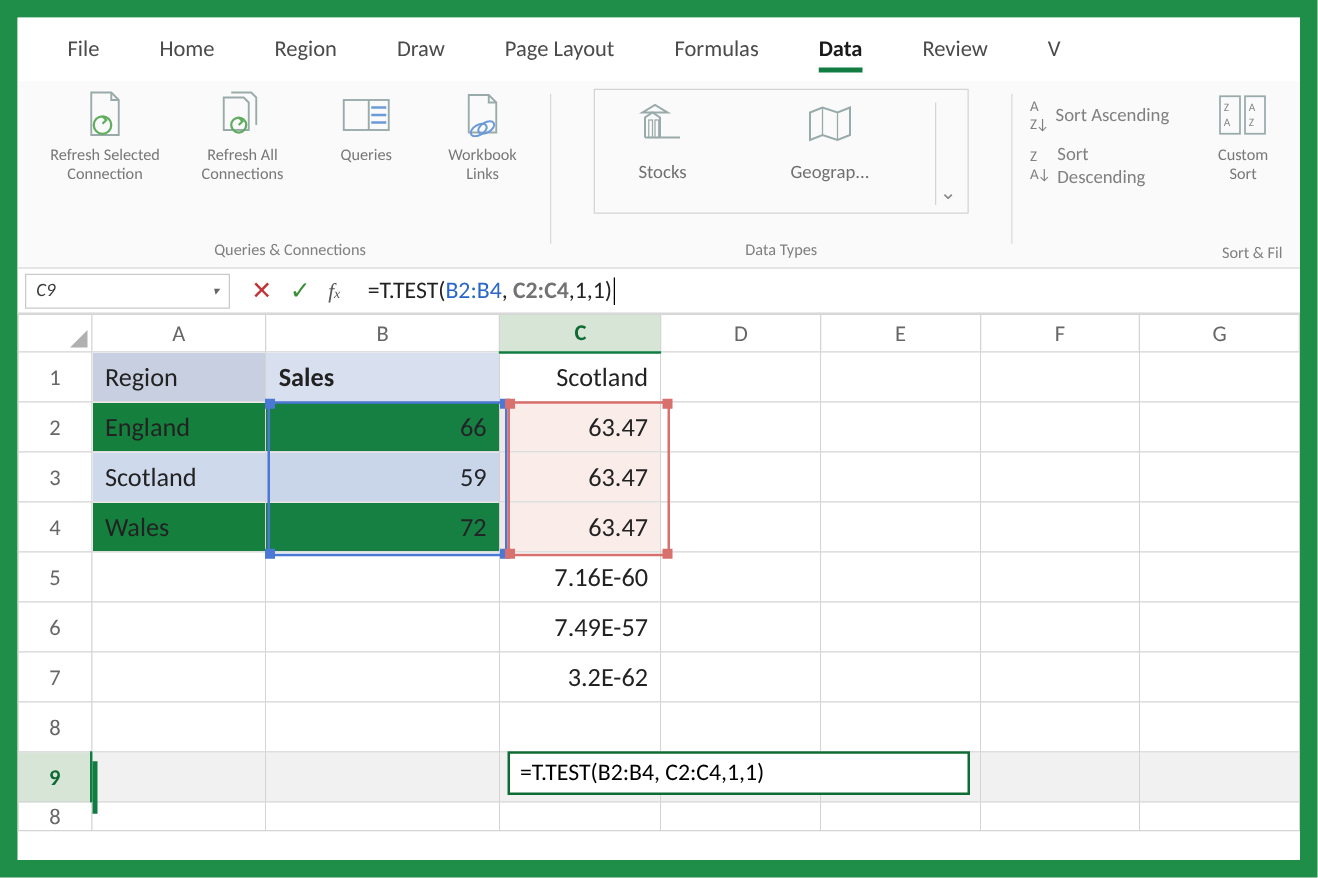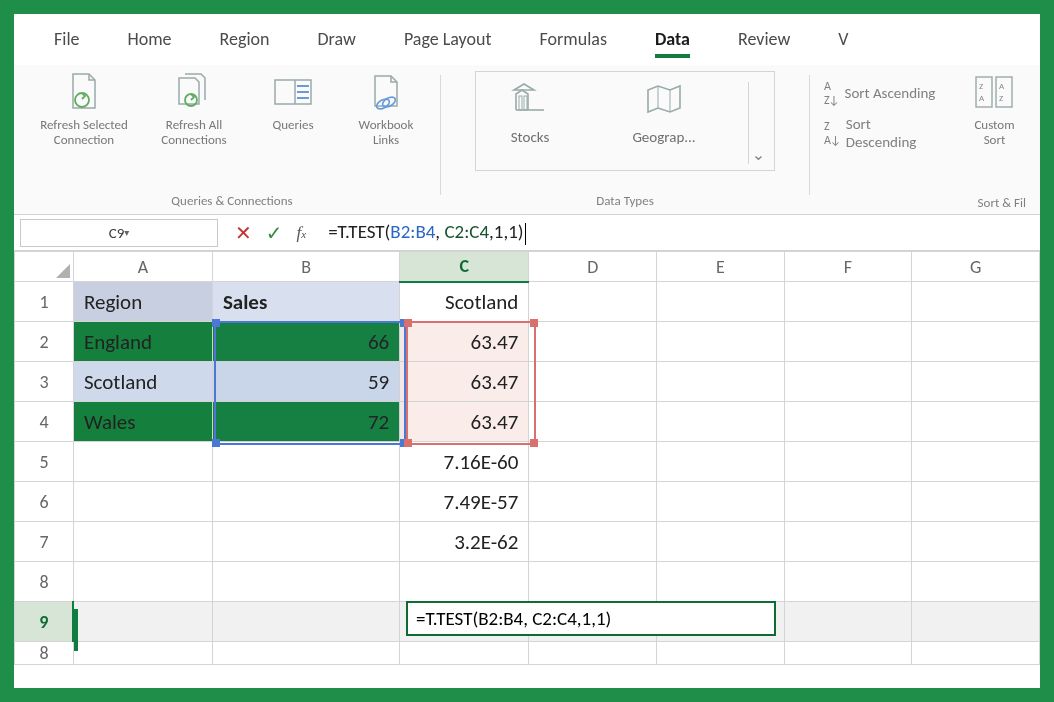--- a/index.html
+++ b/index.html
@@ -94,47 +94,48 @@
   
   
   .fbar {
     display:flex;
     align-items:center;
     border-bottom:1px solid #d2d2d2;
     height:36px;
     background:#fff;
   }
   .namebox {
-    width:198px;
+    width:164px;
     border:1px solid #c9c9c9;
     margin:3px 3px 3px 6px;
     height:28px;
     padding:2px 8px;
     font-size:15px;
     color:#3b3b3b;
     display:flex;
     align-items:center;
-    justify-content:center;
+    justify-content:space-between;
+    font-style:italic;
   }
   .namebox .dd { font-size:10px; color:#666;}
   .fbar-btns { display:flex; align-items:center; gap:14px; padding:0 14px; color:#666;}
   .fbar-btns .cancel { color:#c43333; font-size:20px; font-weight:300;}
   .fbar-btns .enter { color:#3b8f3b; font-size:20px;}
   .fbar-btns .fx { font-style:italic; font-family:"Times New Roman",serif; font-size:17px; color:#555; display:flex; align-items:baseline;}
   .fbar-btns .fx sub{font-size:11px; font-style:italic;}
   .formula-input {
     flex:1;
     padding:0 8px;
     font-size:19px;
     color:#222;
     font-family:Calibri,Arial,sans-serif;
     position:relative;
   }
   .ref-blue { color:#2a66c8; }
-  .ref-red { color:#14532d; }
+  .ref-red { color:#737373;font-weight:bold; }
   .cursor-bar {
     display:inline-block;
     width:1px; height:22px;
     background:#000;
     vertical-align:middle;
     margin-left:1px;
   }
   
   
   .grid-wrap { position:relative; }

